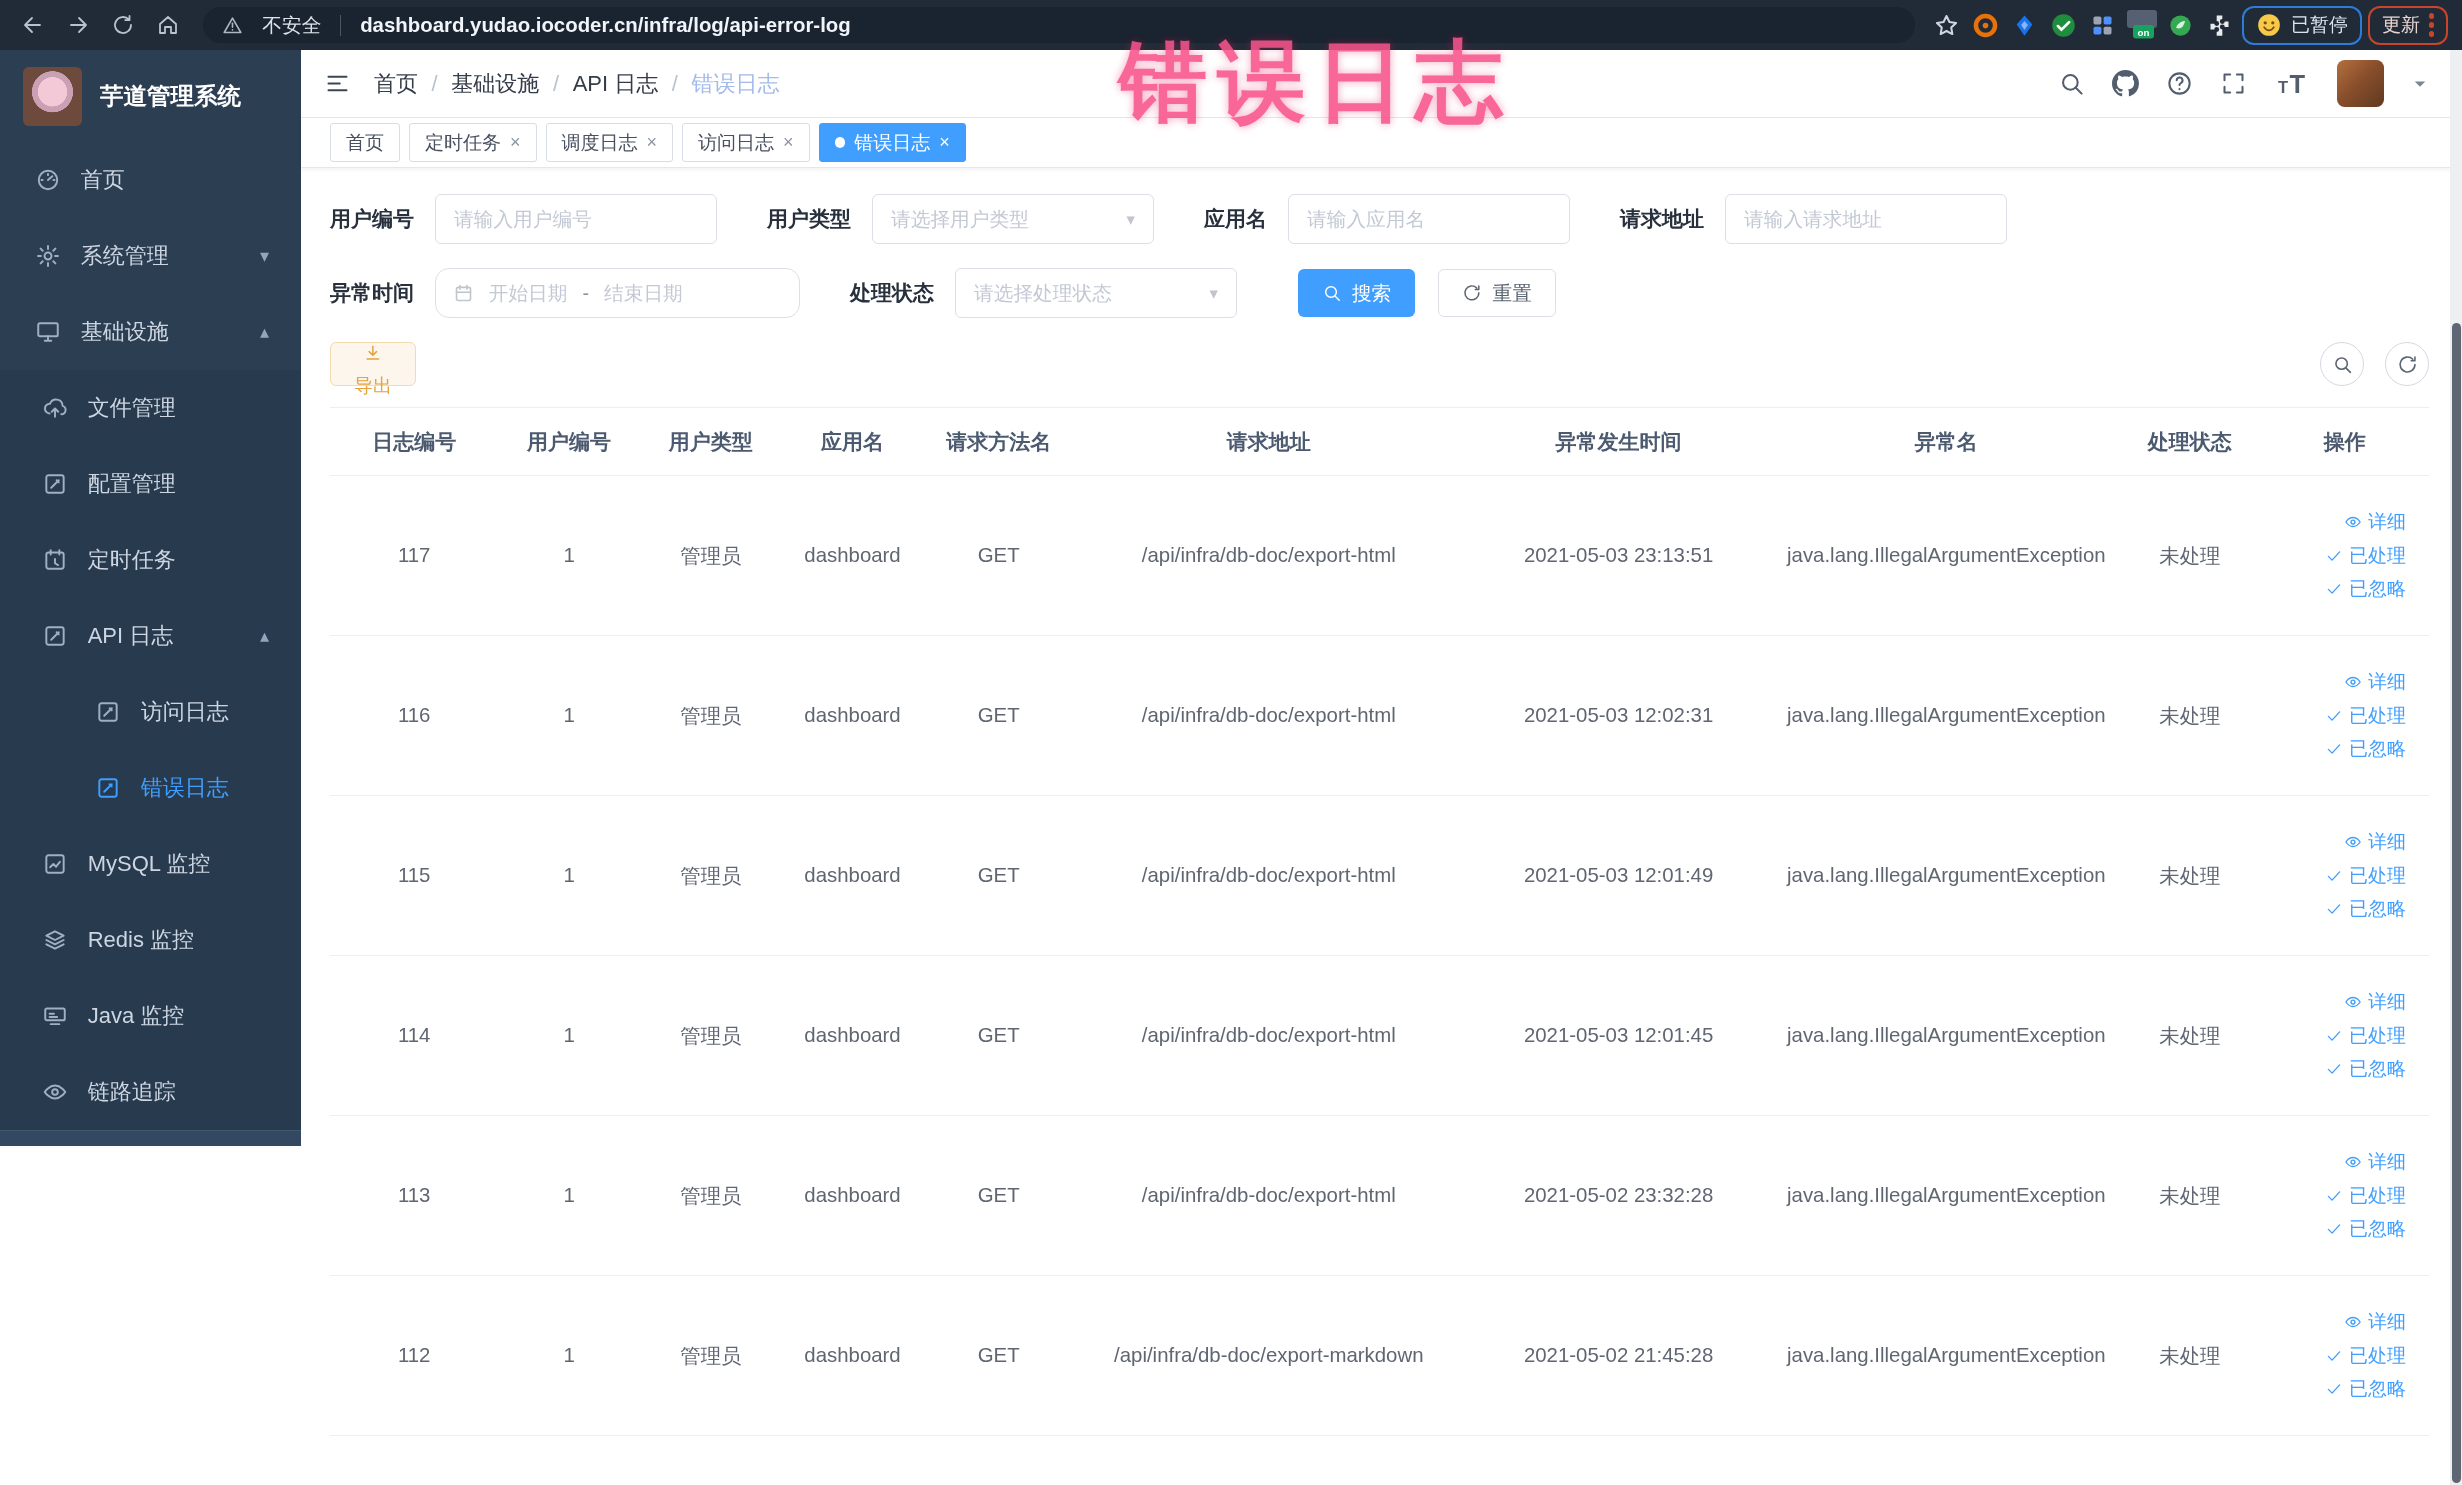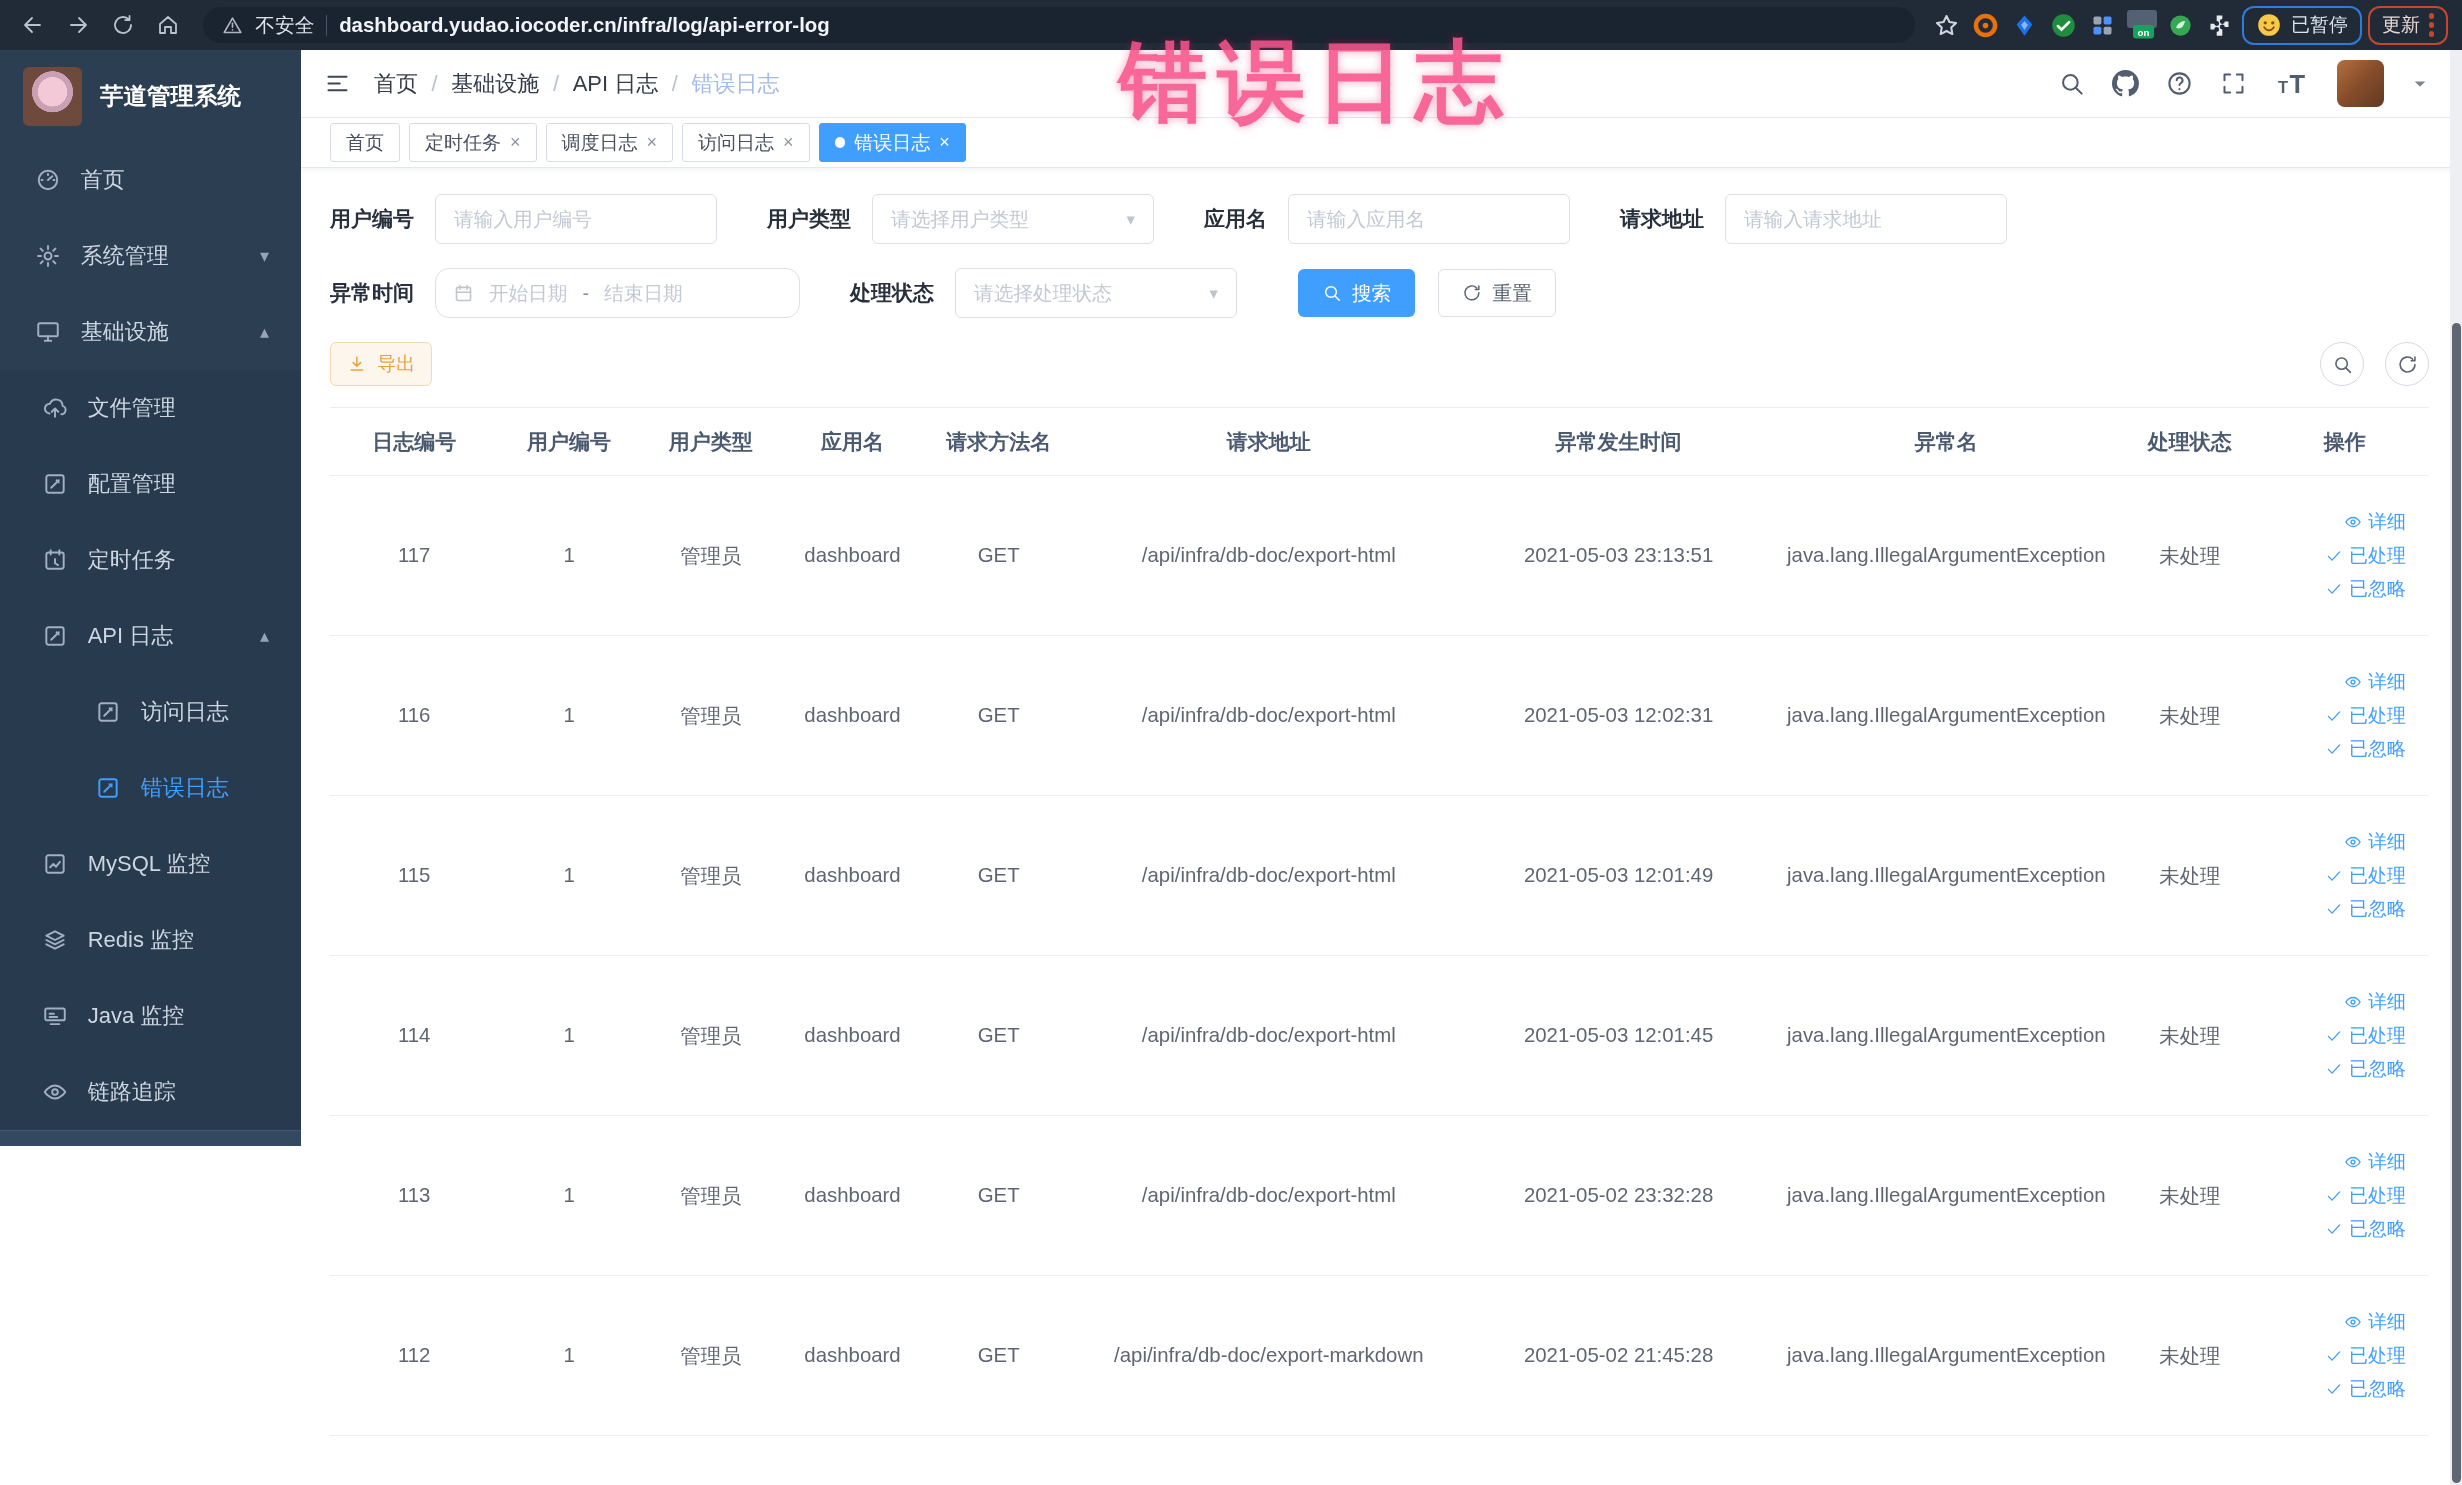--- a/index.html
+++ b/index.html
@@ -4,21 +4,21 @@
 <style>
   * { margin:0; padding:0; box-sizing:border-box; }
   html,body { width:2462px; height:1486px; overflow:hidden; }
   body { font-family:"Liberation Sans","DejaVu Sans",sans-serif; background:#fff; }
   .screen { position:relative; width:2462px; height:1486px; overflow:hidden; }
   .icon svg { width:1em; height:1em; display:block; }
 
   
   .browser-bar { height:50px; background:#212b38; display:flex; align-items:center; gap:6px; padding:0 13.6px; }
   .nav-btn { width:39px; height:39px; border-radius:50%; display:flex; align-items:center; justify-content:center; color:#b9c2cf; font-size:24px; cursor:pointer; flex:none; }
-  .omnibox { flex:1; height:36px; background:#1a2330; border-radius:18px; display:flex; align-items:center; padding:0 19.7px; gap:12px; margin:0 9px; min-width:0; }
+  .omnibox { flex:1; height:36px; background:#1a2330; border-radius:18px; display:flex; align-items:center; padding:0 19.7px; gap:19px; margin:0 9px; min-width:0; }
   .omnibox .icon { font-size:21px; color:#aeb6c2; }
   .sec-label { font-size:19.7px; color:#dde3ea; white-space:nowrap; }
   .omni-sep { width:0.8px; height:21px; background:#49566a; }
   .url-text { font-size:20.4px; font-weight:bold; color:#f1f5fa; white-space:nowrap; overflow:hidden; text-overflow:ellipsis; }
   .ext-icon { width:33px; height:33px; display:flex; align-items:center; justify-content:center; font-size:27px; color:#cfd6df; cursor:pointer; flex:none; }
   .pill { display:flex; align-items:center; gap:9px; border-radius:12px; padding:4.5px 12px; font-size:19px; white-space:nowrap; cursor:pointer; flex:none; }
   .pill.paused { border:2.3px solid #2f7cd8; color:#dbe4ee; }
   .pill.update { border:2.3px solid #c8452c; color:#e6d5d0; }
   .pill .icon { font-size:26px; }
   .vdots { display:flex; flex-direction:column; gap:3.8px; }
@@ -74,21 +74,21 @@
   .finput::placeholder { color:#c3c9d4; }
   .fselect { width:282px; height:50px; border:0.8px solid #dcdfe6; border-radius:6px; display:flex; align-items:center; justify-content:space-between; padding:0 18px; font-size:19.7px; color:#c3c9d4; cursor:pointer;text-align:right; }
   .fselect .caret { color:#c0c4cc; font-size:16.7px; }
   .daterange { width:365px; height:50px; border:0.8px solid #dcdfe6; border-radius:14px; display:flex; align-items:center; gap:15px; padding:0 16.7px; font-size:19.7px; color:#c3c9d4; cursor:text; }
   .daterange .icon { font-size:21px; color:#c0c4cc; }
   .dr-sep { color:#8a93a0; }
   .btn { height:48px; border-radius:6px; font-size:19.7px; display:inline-flex; align-items:center; gap:10.6px; padding:0 23px; cursor:pointer; border:0.8px solid transparent; white-space:nowrap; }
   .btn .icon { font-size:19.7px; }
   .btn-primary { background:#409eff; color:#fff; margin-left:10.6px; }
   .btn-plain { background:#fff; border-color:#dcdfe6; color:#5a6472; margin-left:23px; }
-  .btn-warning { background:#fdf6ec; border-color:#f5dab1; color:#e6a23c; height:44px; font-size:19px; padding:0 16px; }
+  .btn-warning { background:#fdf6ec; border-color:#f5dab1; color:#e6a23c; height:44px; font-size:19px; padding:0 23px;flex-direction:column; }
 
   .table-toolbar { display:flex; align-items:flex-end; justify-content:space-between; margin:4.5px 0 21px; }
   .circle-btns { display:flex; gap:21px; }
   .circle-btn { width:44px; height:44px; border-radius:50%; border:0.8px solid #d4d9e1; background:#fff; display:flex; align-items:center; justify-content:center; font-size:21px; color:#5a6472; cursor:pointer; }
 
   
   .table { border-top:0.8px solid #ebeef5; }
   .trow { display:grid; grid-template-columns:0.95fr 0.8fr 0.8fr 0.8fr 0.85fr 2.2fr 1.75fr 1.95fr 0.8fr 0.95fr; align-items:center; border-bottom:0.8px solid #ebeef5; }
   .cell { text-align:center; padding:7.6px 6px; overflow:hidden; white-space:nowrap; }
   .thead .cell { padding:19.7px 6px; font-weight:700; color:#4c5a70; font-size:21px; }

